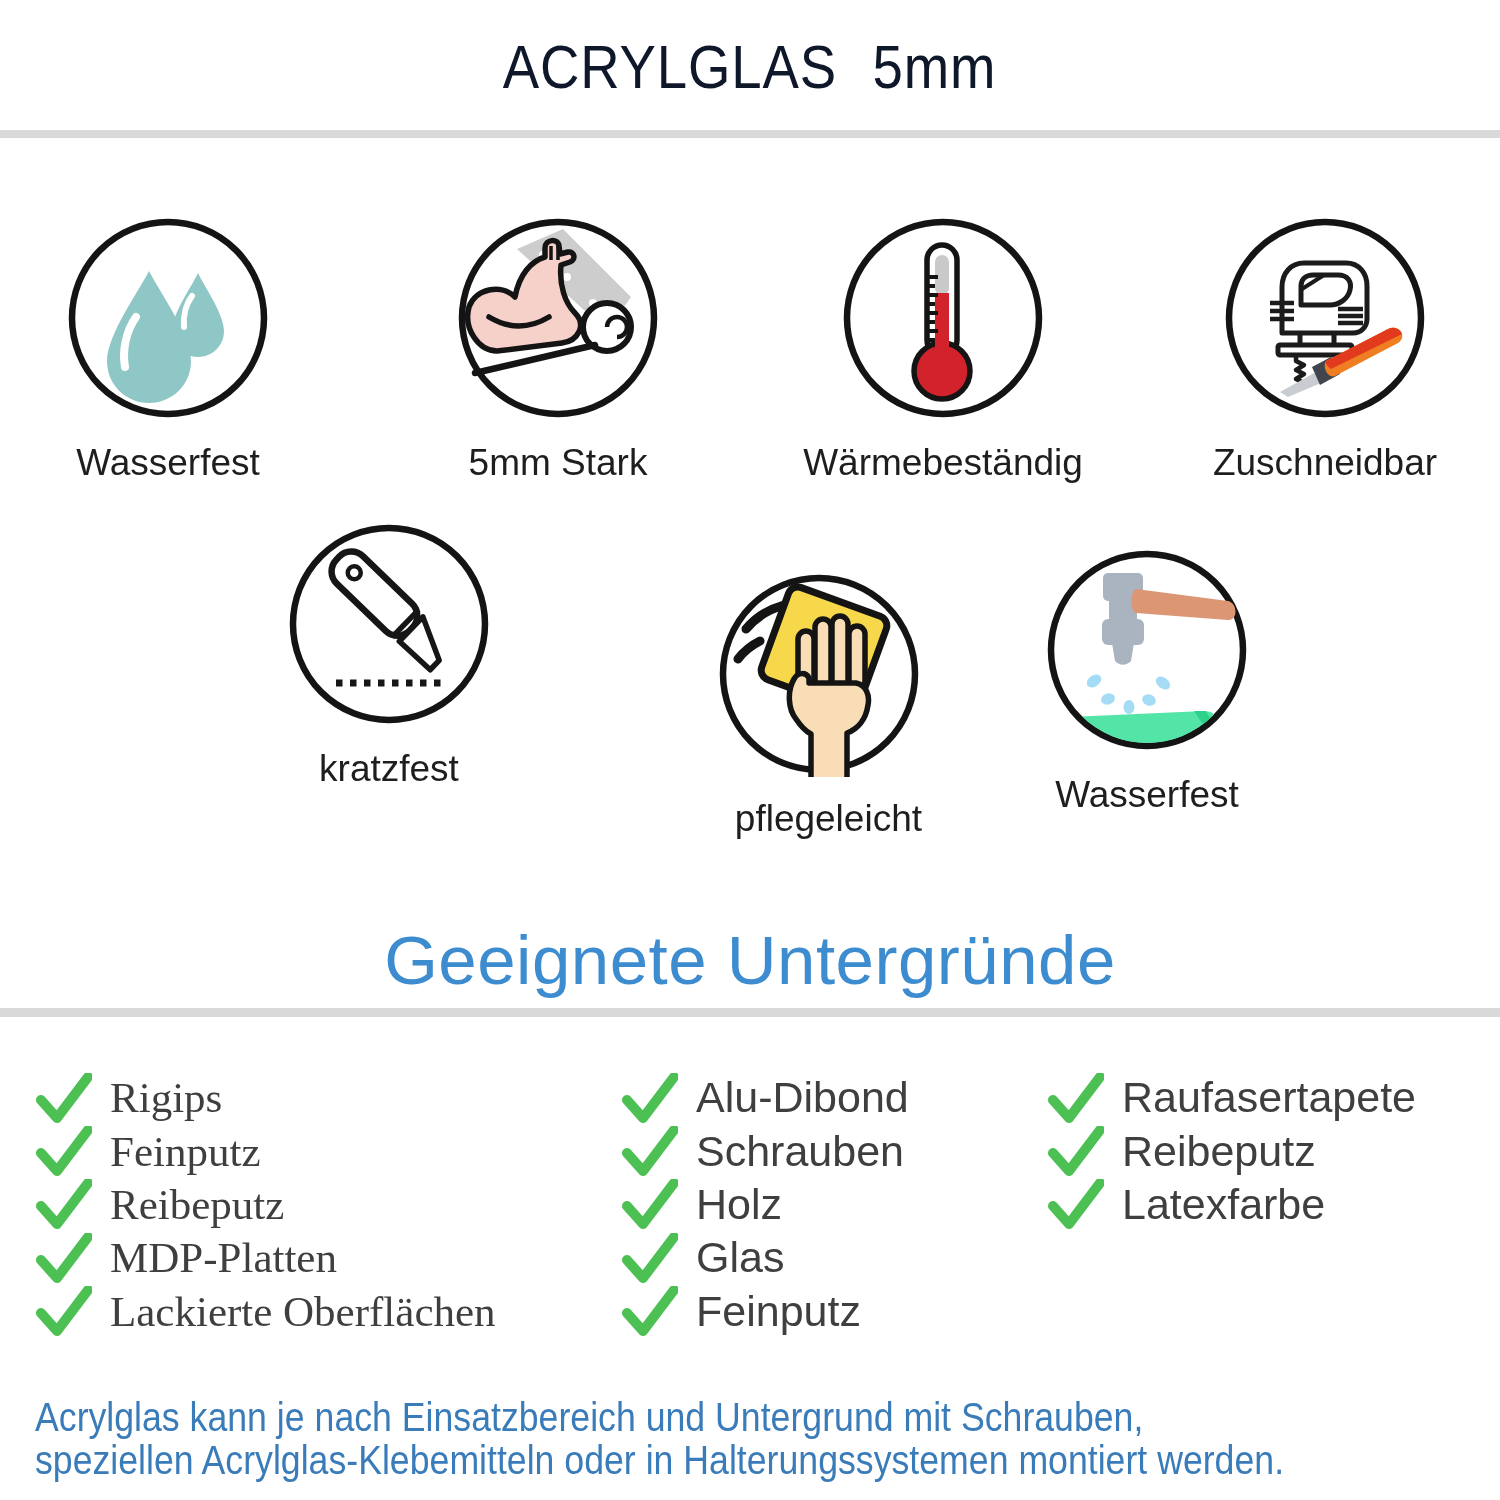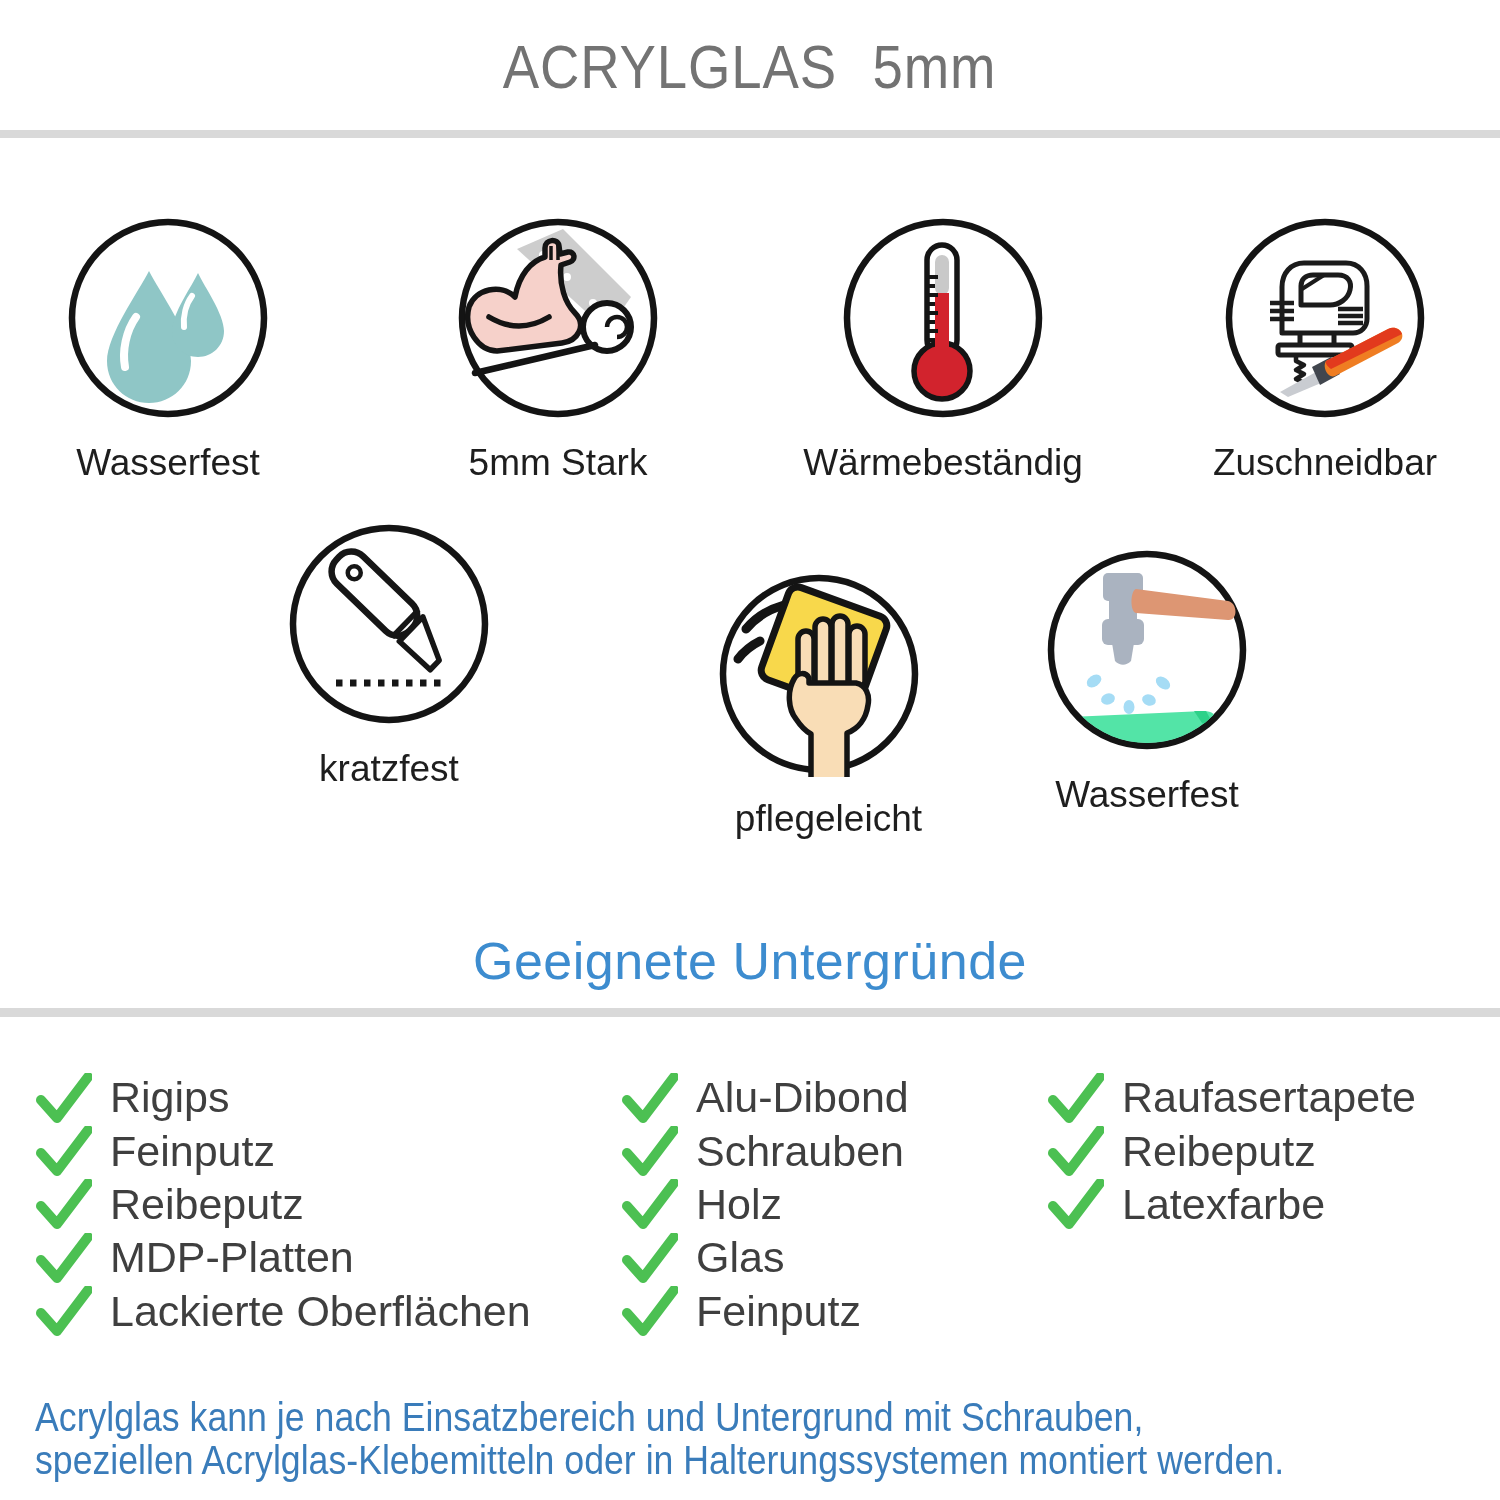--- a/index.html
+++ b/index.html
@@ -2,44 +2,44 @@
 <html><head>
 <meta charset="utf-8">
 <style>
   * { margin: 0; padding: 0; box-sizing: border-box; }
   html, body { width: 1500px; height: 1500px; background: #ffffff; overflow: hidden;
     font-family: "Liberation Sans", sans-serif; }
   .abs { position: absolute; }
 
   
   .page-title { top: 34px; left: 0; width: 1500px; text-align: center;
-    font-size: 62px; line-height: 66px; font-weight: 500; color: #737373; }
+    font-size: 62px; line-height: 66px; font-weight: 500; color: #0f172a; }
   .page-title .squeeze { display: inline-block; transform: scaleX(0.88);
     transform-origin: center; word-spacing: 22px; letter-spacing: 1px; }
   .section-title { top: 928px; left: 0; width: 1500px; text-align: center;
-    font-size: 52px; line-height: 66px; font-weight: 500; color: #3d8ccf;
+    font-size: 69px; line-height: 66px; font-weight: 500; color: #3d8ccf;
     letter-spacing: 0.5px; }
 
   .divider { left: 0; width: 1500px; background: #d9d9d9; }
   .divider-1 { top: 130px; height: 8px; }
   .divider-2 { top: 1008px; height: 9px; }
 
   
   .feature { position: absolute; width: 340px; text-align: center; }
   .feature svg { display: inline-block; }
   .feature-label { margin-top: 16px; font-size: 37px; line-height: 44px;
     color: #1e1e1e; font-weight: 400; white-space: nowrap; }
 
   
   .check-col { position: absolute; top: 1071px; }
   .check-item { display: flex; align-items: center; height: 53.4px; }
   .check-item svg { flex: 0 0 auto; }
   .check-text { margin-left: 18px; font-size: 43px; color: #3f3f3f;
     white-space: nowrap; font-weight: 400; }
-  .col-1 { left: 36px; }
+  .col-1 { left: 36px; font-family: Liberation Serif, serif; }
   .col-2 { left: 622px; }
   .col-3 { left: 1048px; }
 
   
   .footer-note { top: 1396px; left: 35px; width: 1600px; color: #3a7cba; }
   .footer-line { font-size: 41px; line-height: 43px; transform: scaleX(0.87);
     transform-origin: left center; white-space: nowrap; }
 </style>
 </head>
 <body>

